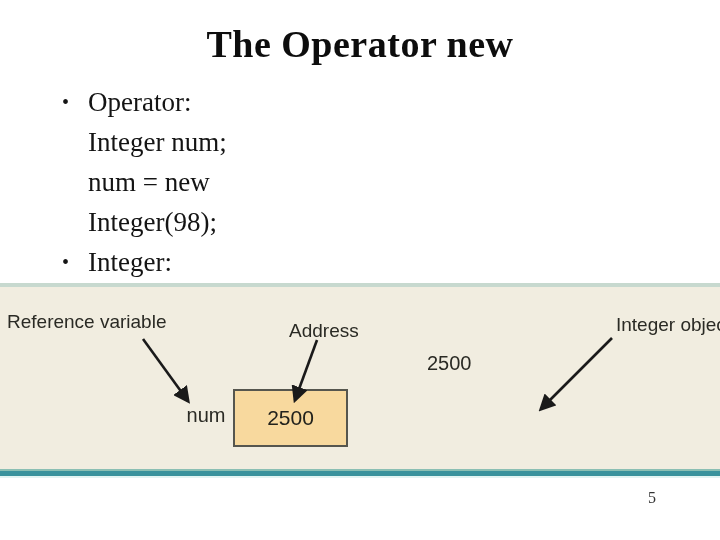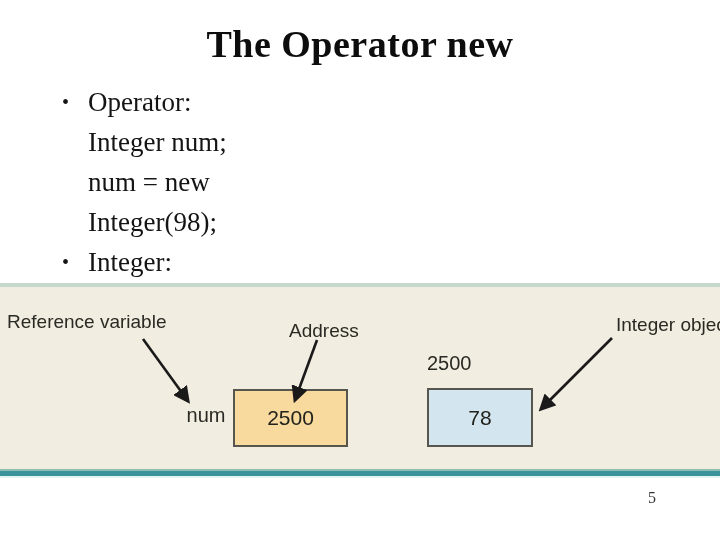--- a/index.html
+++ b/index.html
@@ -162,23 +162,20 @@
 
   <div class="fig-label lbl-refvar">Reference variable</div>
   <div class="fig-label lbl-address">Address</div>
   <div class="fig-label lbl-intobj">Integer object</div>
   <div class="fig-label lbl-num">num</div>
   <div class="fig-label lbl-addr2500">2500</div>
 
   <div class="membox box-ref">
     <span>2500</span>
   </div>
-  <div class="membox box-obj">
-    <span>78</span>
-  </div>
 
   <svg class="arrows" width="720" height="200" viewBox="0 0 720 200" xmlns="http://www.w3.org/2000/svg">
     <defs>
       <marker id="ah" viewBox="0 0 10 10" refX="8" refY="5" markerWidth="6.5" markerHeight="6.5" orient="auto-start-reverse">
         <path d="M0,0 L10,5 L0,10 z" fill="#1a1a1a"></path>
       </marker>
     </defs>
     <line x1="143" y1="59" x2="188" y2="121" stroke="#1a1a1a" stroke-width="2.6" marker-end="url(#ah)"></line>
     <line x1="317" y1="60" x2="295" y2="120" stroke="#1a1a1a" stroke-width="2.6" marker-end="url(#ah)"></line>
     <line x1="612" y1="58" x2="541" y2="129" stroke="#1a1a1a" stroke-width="2.6" marker-end="url(#ah)"></line>

